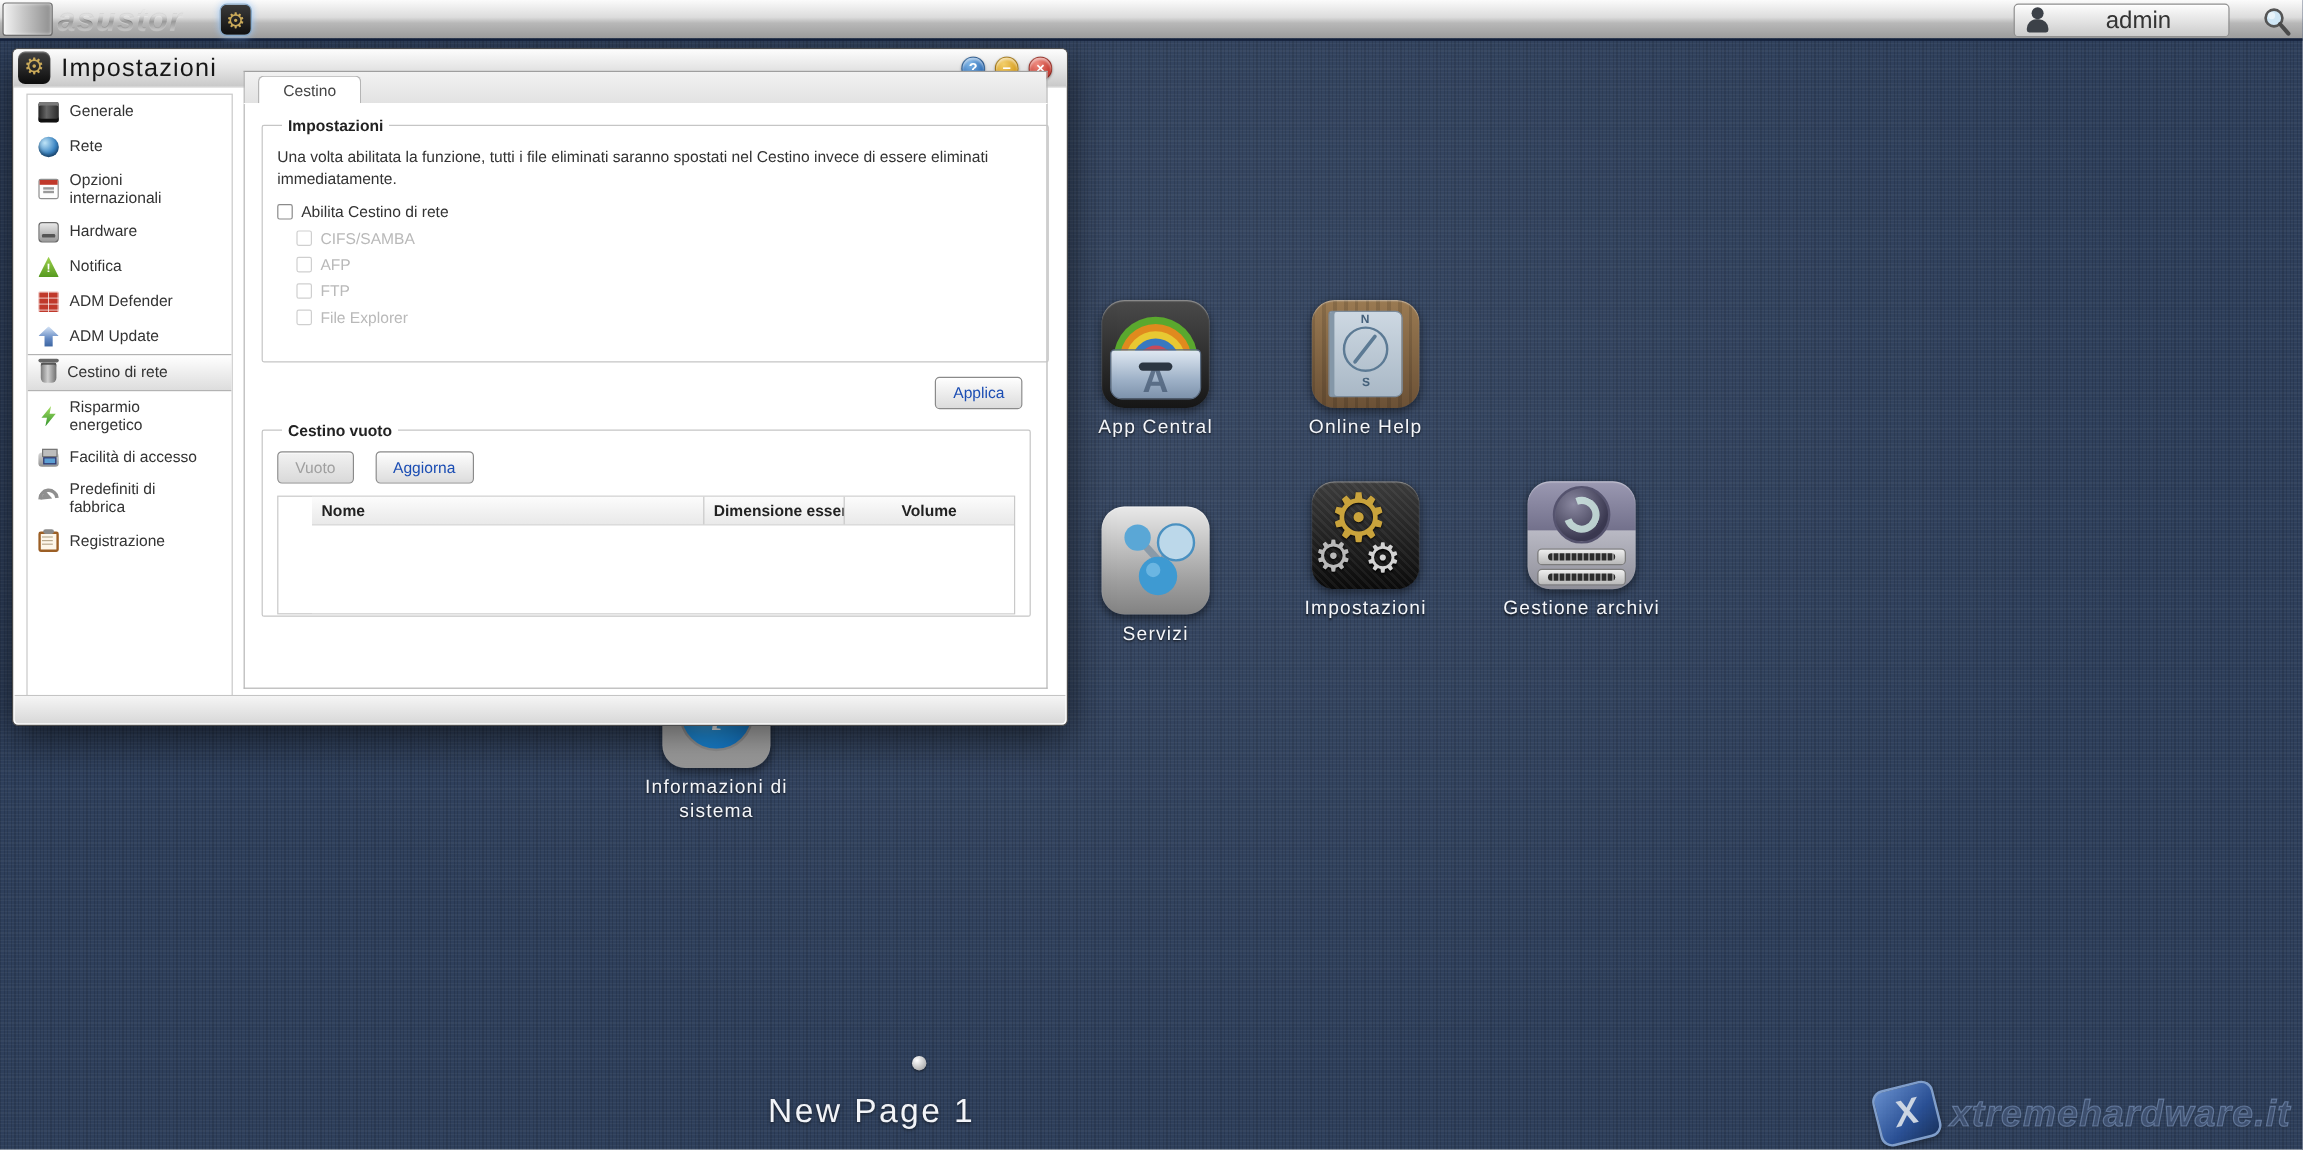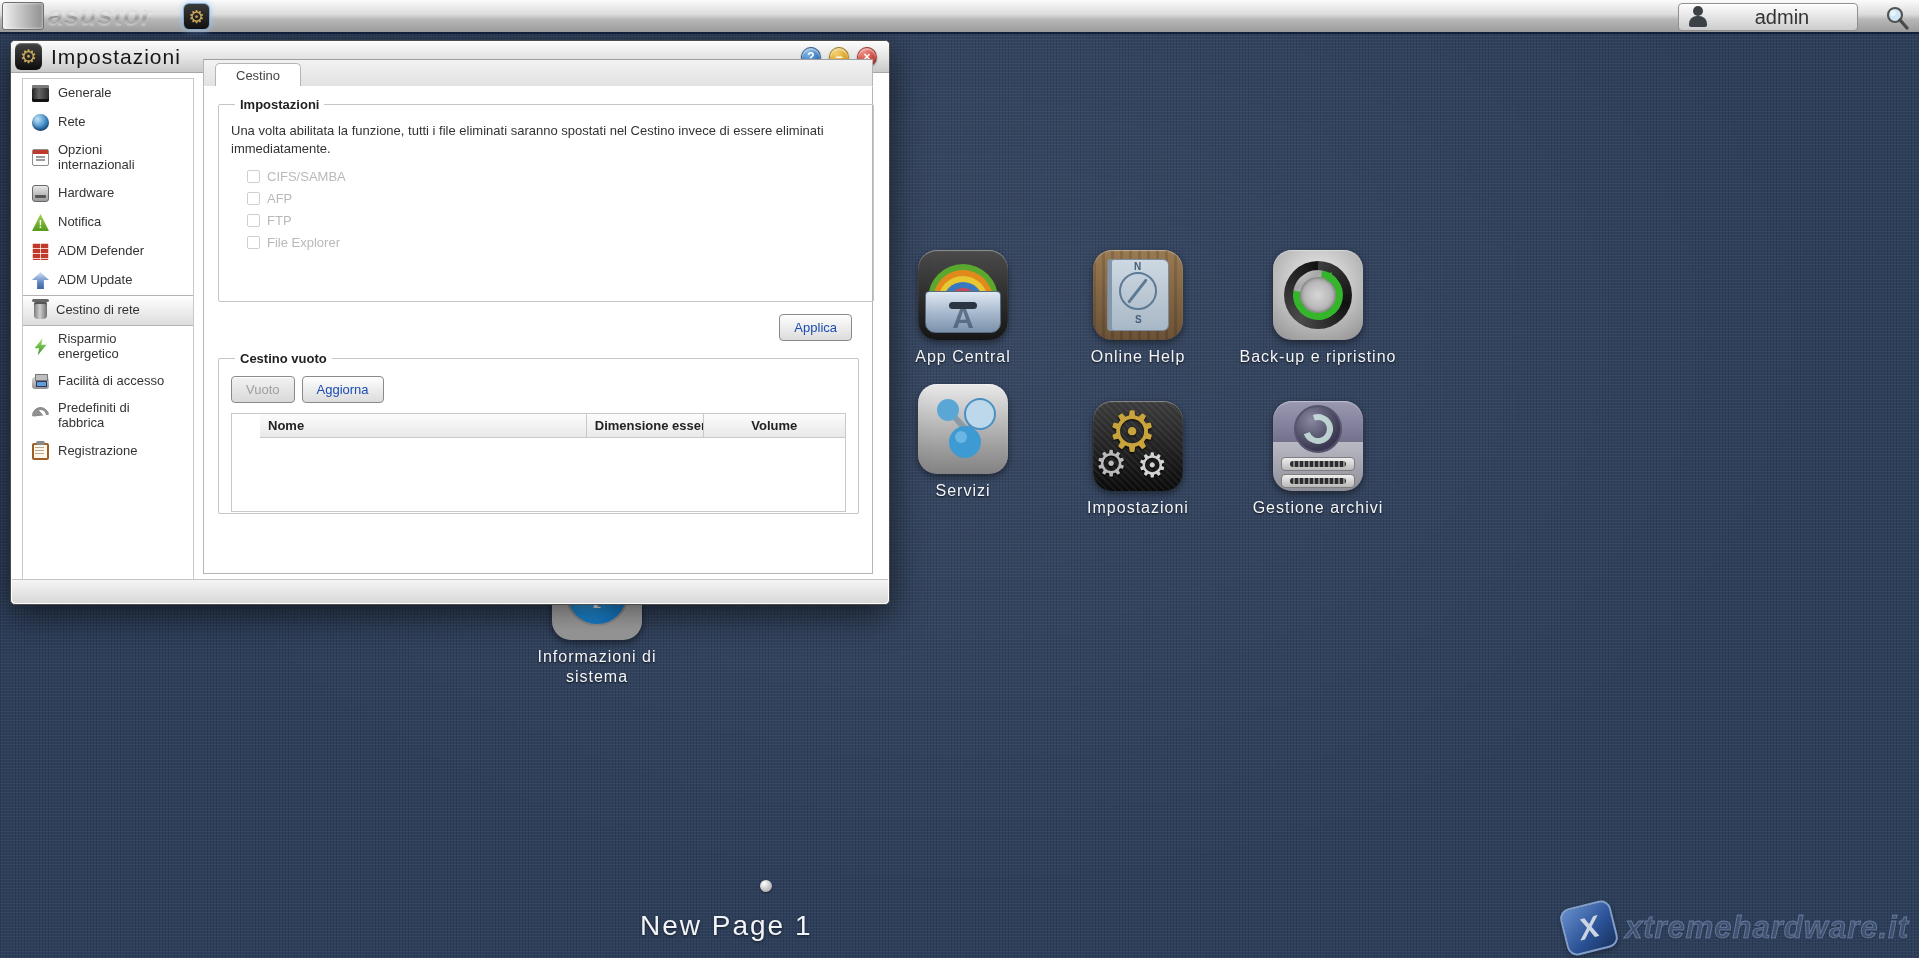--- a/index.html
+++ b/index.html
@@ -123,21 +123,21 @@
   .cb-box { width:13px; height:13px; border:1px solid #8a8a8a; background:#fff; border-radius:2px; flex:none; }
   .cb-sub .cb-box { border-color:#cfcfcf; }
 
   .apply-row { text-align:right; margin:12px 6px 10px 0; }
   .btn { display:inline-block; font-size:13px; padding:5px 14px; border:1px solid #8a8a8a; border-radius:4px;
     background:linear-gradient(#fefefe,#dcdcdc); color:#1b4db3; cursor:pointer;
     box-shadow:inset 0 1px 0 #fff; }
   .btn.disabled { color:#9f9f9f; cursor:default; background:linear-gradient(#f2f2f2,#d9d9d9); }
 
   .fs-empty { margin-top:2px; height:163px; }
-  .fs-btns { margin:4px 0 10px; display:flex; gap:7px; }
+  .fs-btns { margin:4px 0 10px; display:flex; gap:18px; }
   .rtable { width:615px; border:1px solid #c9c9c9;padding-left:28px; }
   .rtable-head { display:flex; background:linear-gradient(#fcfcfc,#e9e9e9); border-bottom:1px solid #c9c9c9; }
   .rt-th { font-size:13px; font-weight:bold; color:#222; padding:4px 8px; border-right:1px solid #c9c9c9;
     white-space:nowrap; overflow:hidden; }
   .rt-th:last-child { border-right:none; }
   .rt-name { width:343px; } .rt-dim { width:122px; } .rt-vol { width:148px; text-align:center; }
   .rtable-body { height:73px; background:#fff; }
 
   
   .dicon { position:absolute; width:180px; text-align:center; z-index:1; cursor:pointer; }
@@ -265,31 +265,22 @@
     <div class="dicon-art art-help">
       <div class="book"></div>
       <div class="compass"></div>
       <div class="needle"></div>
       <span class="nl">N</span>
       <span class="sl">S</span>
     </div>
     <div class="dicon-label">Online Help</div>
   </div>
 
-  <div class="dicon" style="left:1228px; top:250px;">
-    <div class="dicon-art art-backup">
-      <div class="ring">
-          <div class="green"></div>
-        </div>
-      <div class="tip"></div>
-    </div>
-    <div class="dicon-label">Back-up e ripristino</div>
-  </div>
-
-  <div class="dicon" style="left:873px; top:384px;">
+
+  <div class="dicon" style="left:873px; top:422px;">
     <div class="dicon-art art-servizi">
       <svg width="90" height="90" viewBox="0 0 90 90">
         <line x1="32" y1="28" x2="50" y2="48" stroke="#8a9aa8" stroke-width="6"></line>
         <line x1="58" y1="30" x2="50" y2="48" stroke="#8a9aa8" stroke-width="6"></line>
         <circle cx="30" cy="26" r="11" fill="#5aa7d6"></circle>
         <circle cx="62" cy="30" r="15" fill="#bcd8ea"></circle>
         <circle cx="62" cy="30" r="15" fill="none" stroke="#4a90c0" stroke-width="2"></circle>
         <circle cx="47" cy="58" r="16" fill="#3e9ad2"></circle>
         <circle cx="43" cy="53" r="6" fill="#7fc2e8" opacity="0.7"></circle>
       </svg>
@@ -392,20 +383,24 @@
 
     <div class="content">
       <div class="tabstrip">
         <div class="tab-active">Cestino</div>
       </div>
       <div class="panel">
 
         <fieldset class="fs-settings">
           <legend>Impostazioni</legend>
           <div class="fs-desc">Una volta abilitata la funzione, tutti i file eliminati saranno spostati nel Cestino invece di essere eliminati immediatamente.</div>
+          <div class="cb-row">
+            <span class="cb-box"></span>
+            <span>Abilita Cestino di rete</span>
+          </div>
           <div class="cb-row cb-sub">
             <span class="cb-box"></span>
             <span>CIFS/SAMBA</span>
           </div>
           <div class="cb-row cb-sub">
             <span class="cb-box"></span>
             <span>AFP</span>
           </div>
           <div class="cb-row cb-sub">
             <span class="cb-box"></span>

